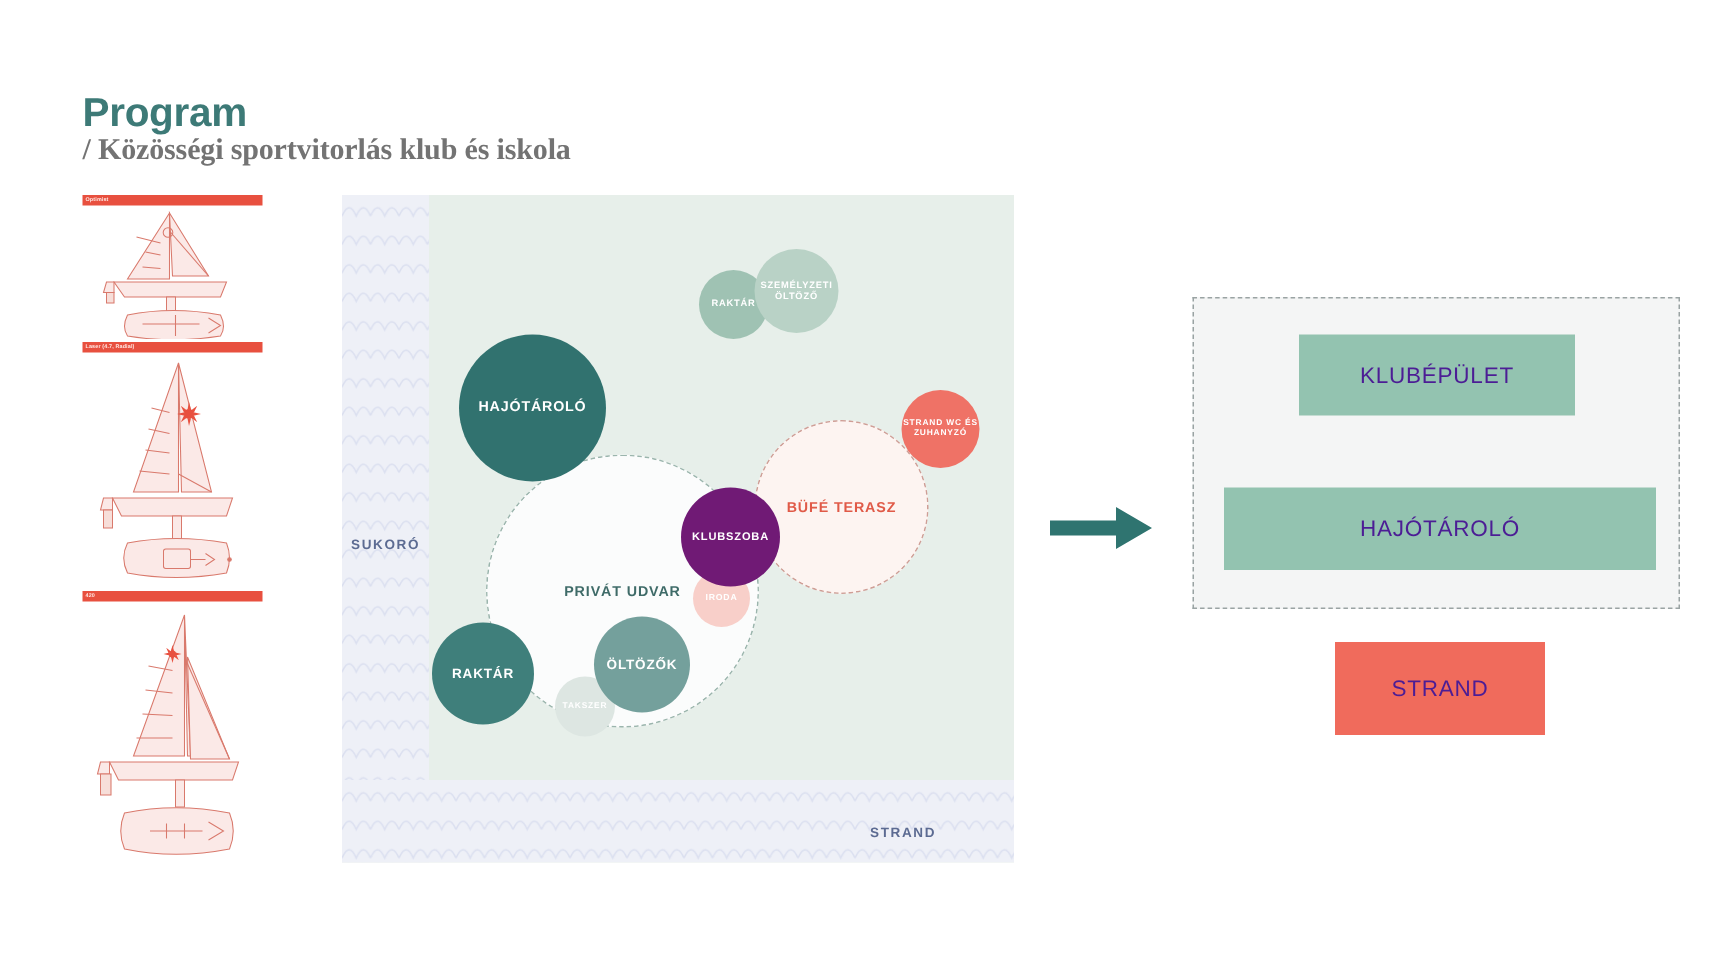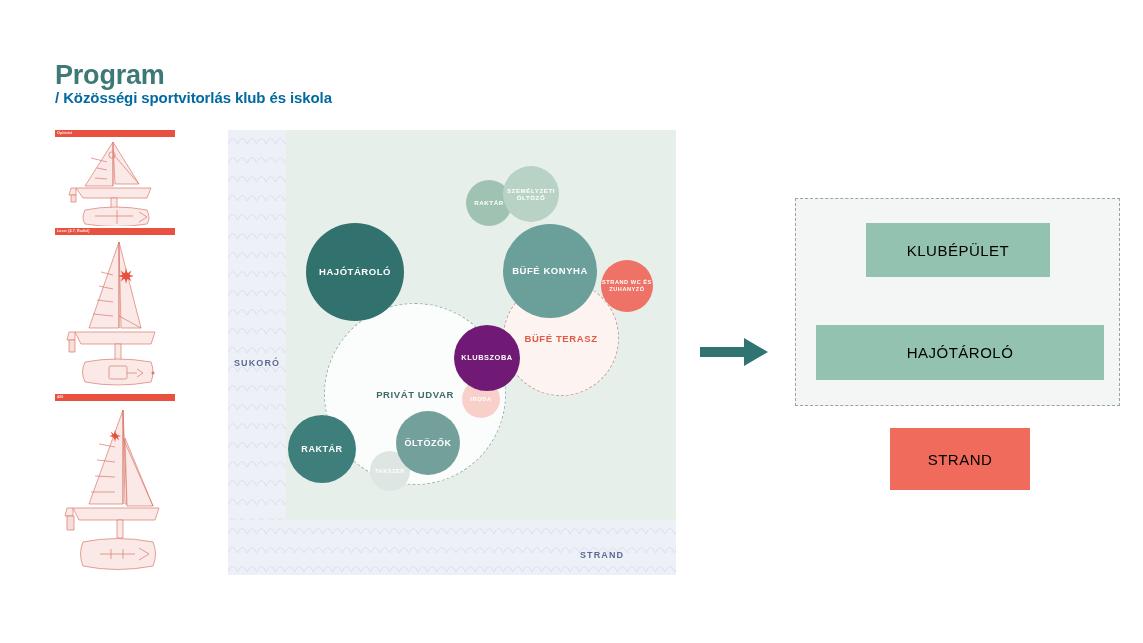--- a/index.html
+++ b/index.html
@@ -10,21 +10,21 @@
   }
   #stage{position:absolute;left:0;top:0;width:1143px;height:574px;}
 
   
   .title{
     position:absolute;left:55px;top:60px;
     font-size:27px;font-weight:bold;color:#3d7a77;letter-spacing:-0.2px;
   }
   .subtitle{
     position:absolute;left:55px;top:89px;
-    font-size:15px;font-weight:bold;color:#0369a1;letter-spacing:-0.1px;
+    font-size:20px;font-weight:bold;color:#737373;letter-spacing:-0.1px;font-family:Liberation Serif, serif;
   }
 
   
   .boatcol{position:absolute;left:55px;top:130px;width:120px;height:450px;}
   .boat-band{
     position:absolute;left:0;width:120px;height:7px;background:#e8503f;
   }
   .boat-caption{
     position:absolute;left:2px;color:#ffe7e2;font-size:3.6px;
     font-weight:bold;letter-spacing:.1px;line-height:7px;
@@ -88,21 +88,21 @@
   
   .arrow{position:absolute;left:700px;top:335px;}
 
   
   .dashbox{
     position:absolute;left:795px;top:198px;width:325px;height:208px;
     background:#f4f5f5;border:1.3px dashed #9aa3a3;box-sizing:border-box;
   }
   .blockbox{
     position:absolute;display:flex;align-items:center;justify-content:center;
-    color:#000000;font-weight:normal;letter-spacing:.5px;
+    color:#4c1d95;font-weight:normal;letter-spacing:.5px;
   }
   .bb-klub{left:866px;top:223px;width:184px;height:54px;background:#93c3b0;font-size:15px;}
   .bb-hajo{left:816px;top:325px;width:288px;height:55px;background:#93c3b0;font-size:15px;}
   .bb-strand{left:890px;top:428px;width:140px;height:62px;background:#f06b5c;font-size:15px;}
 </style>
 </head>
 <body>
 
 <div id="stage">
 
@@ -235,21 +235,20 @@
     </div>
 
     <div class="zone-label zone-kikoto">SUKORÓ</div>
     <div class="zone-label zone-strand">STRAND</div>
 
     <div class="dashed-circle dc-privat">PRIVÁT UDVAR</div>
     <div class="dashed-circle dc-terasz">BÜFÉ TERASZ</div>
 
     <div class="bubble b-raktar-top">RAKTÁR</div>
     <div class="bubble b-szemelyzeti">SZEMÉLYZETI ÖLTÖZŐ</div>
-    <div class="bubble b-bufekonyha">BÜFÉ KONYHA</div>
     <div class="bubble b-strandwc">STRAND WC ÉS ZUHANYZÓ</div>
     <div class="bubble b-hajotarolo">HAJÓTÁROLÓ</div>
     <div class="bubble b-iroda">IRODA</div>
     <div class="bubble b-klubszoba">KLUBSZOBA</div>
     <div class="bubble b-takszer">TAKSZER</div>
     <div class="bubble b-raktar-bot">RAKTÁR</div>
     <div class="bubble b-oltozok">ÖLTÖZŐK</div>
   </div>
 
   <svg class="arrow" width="70" height="34" viewBox="0 0 70 34">

